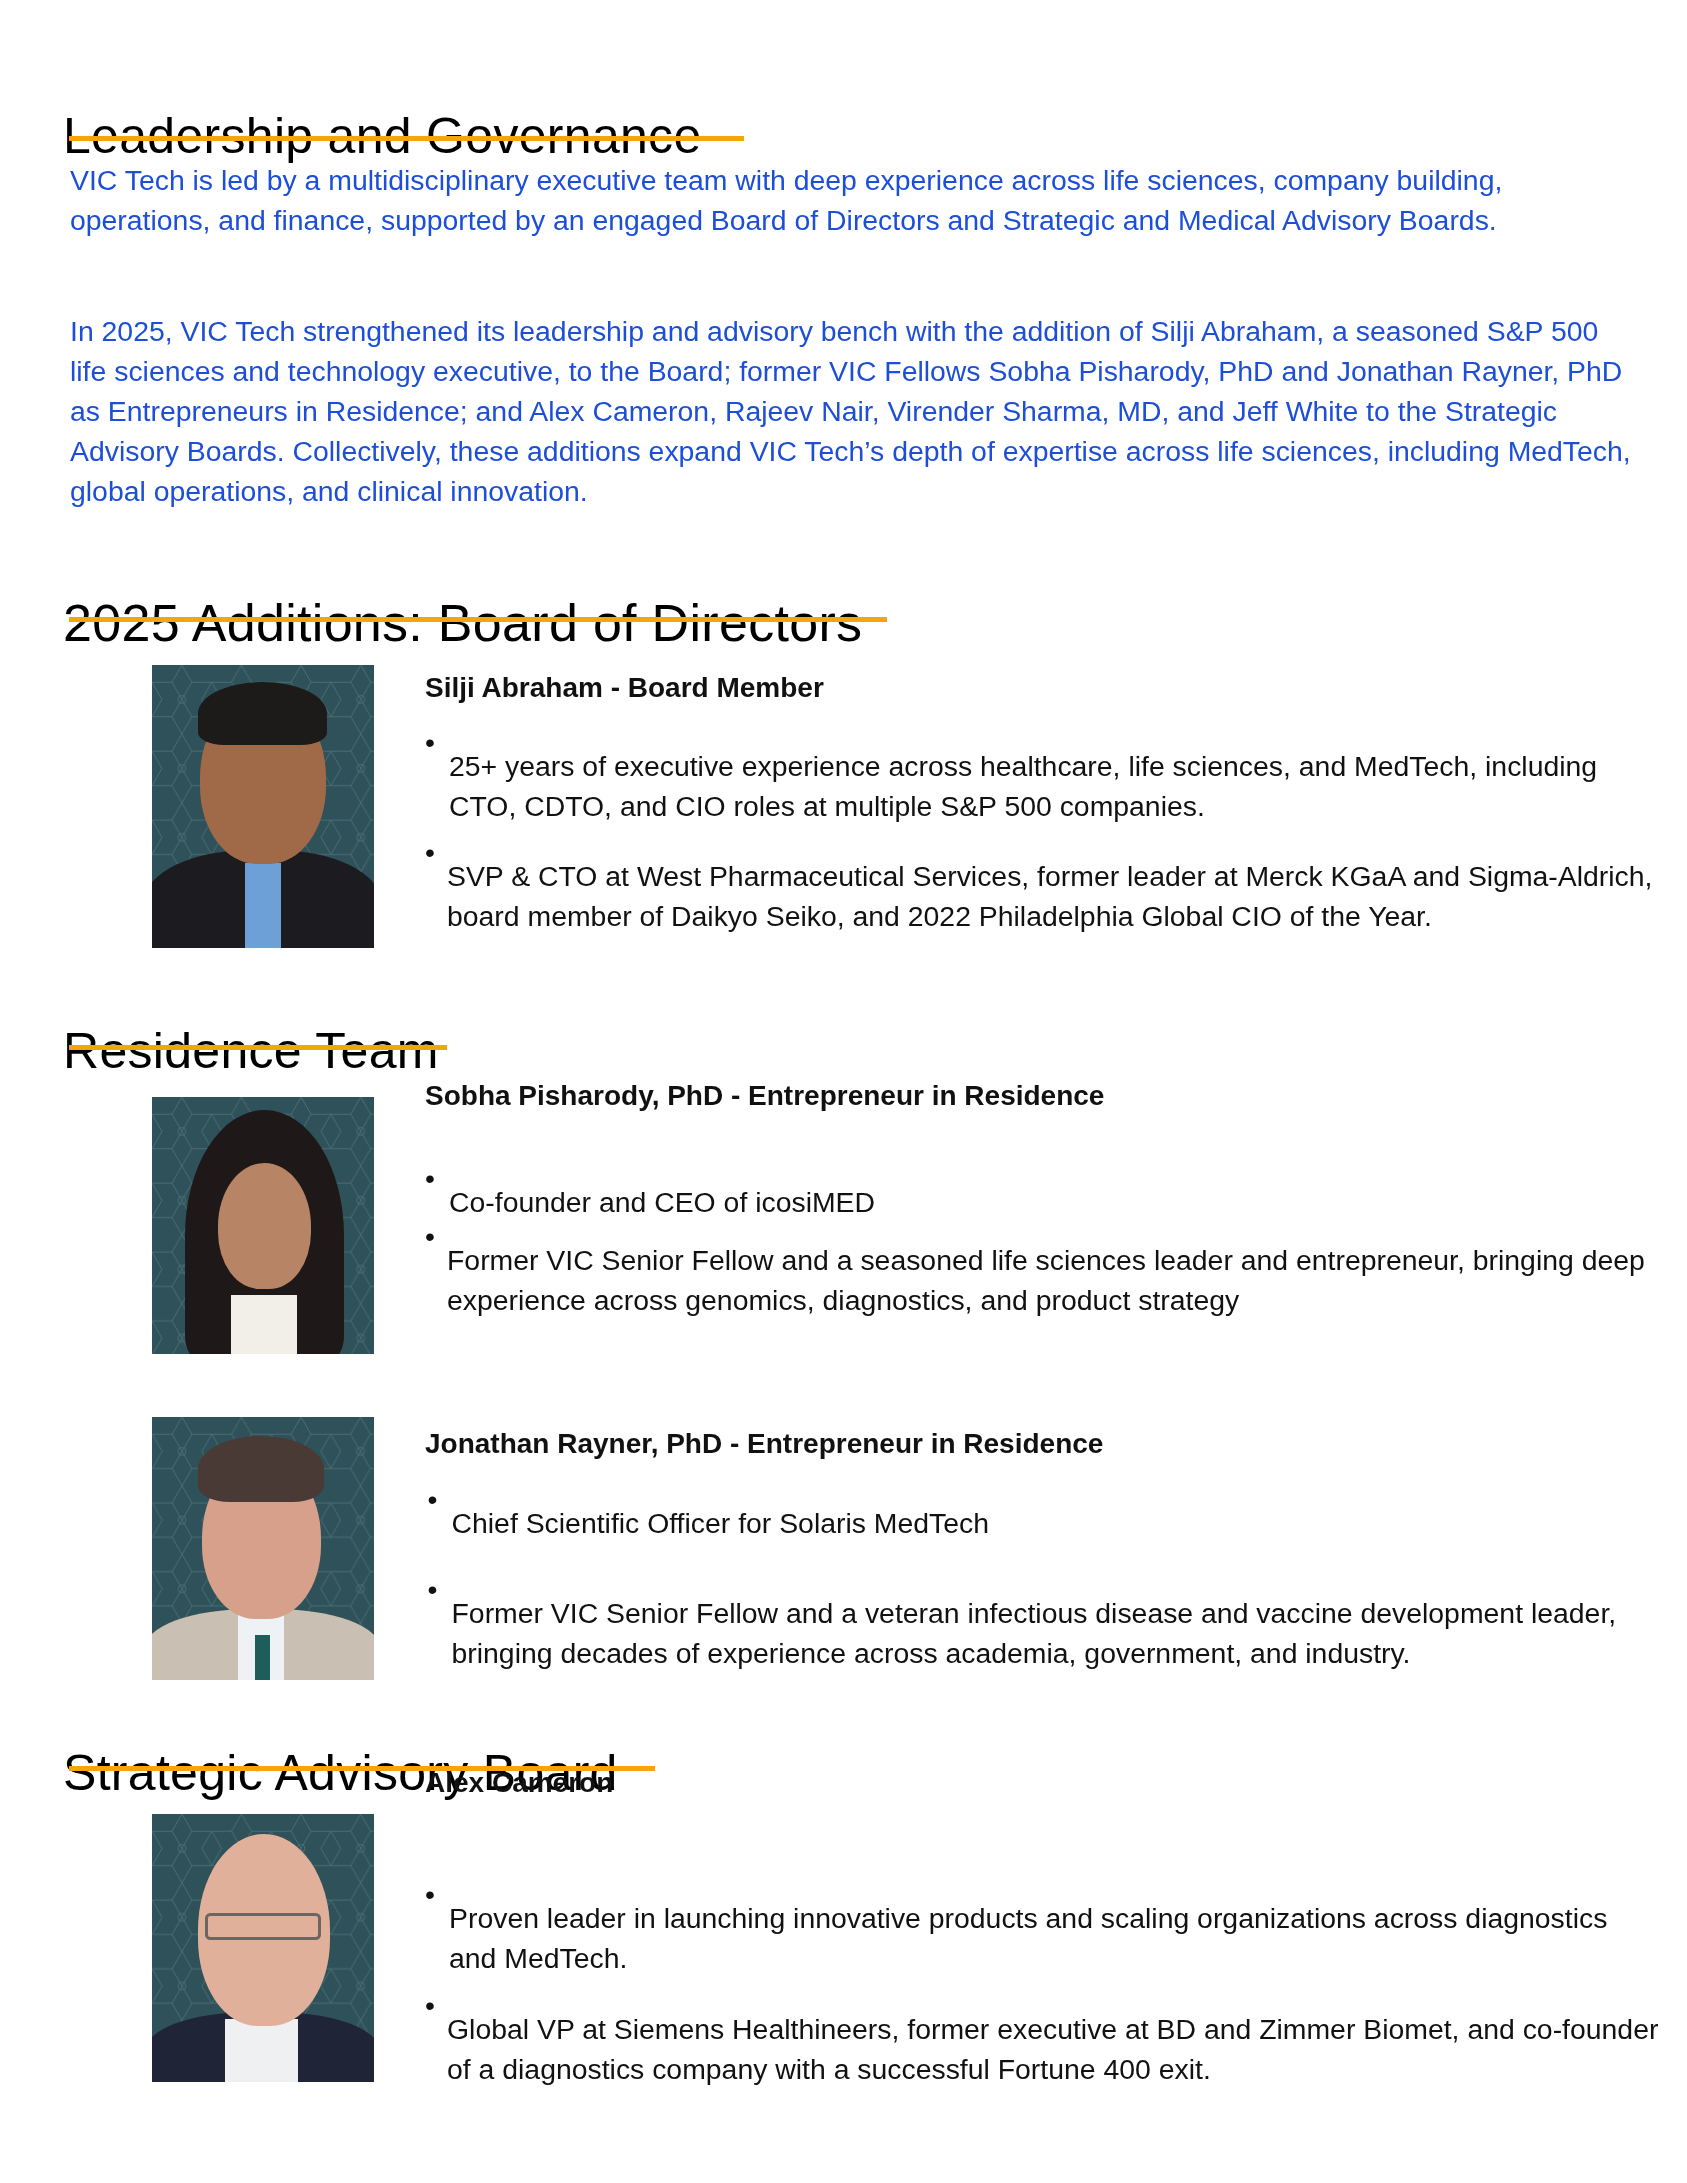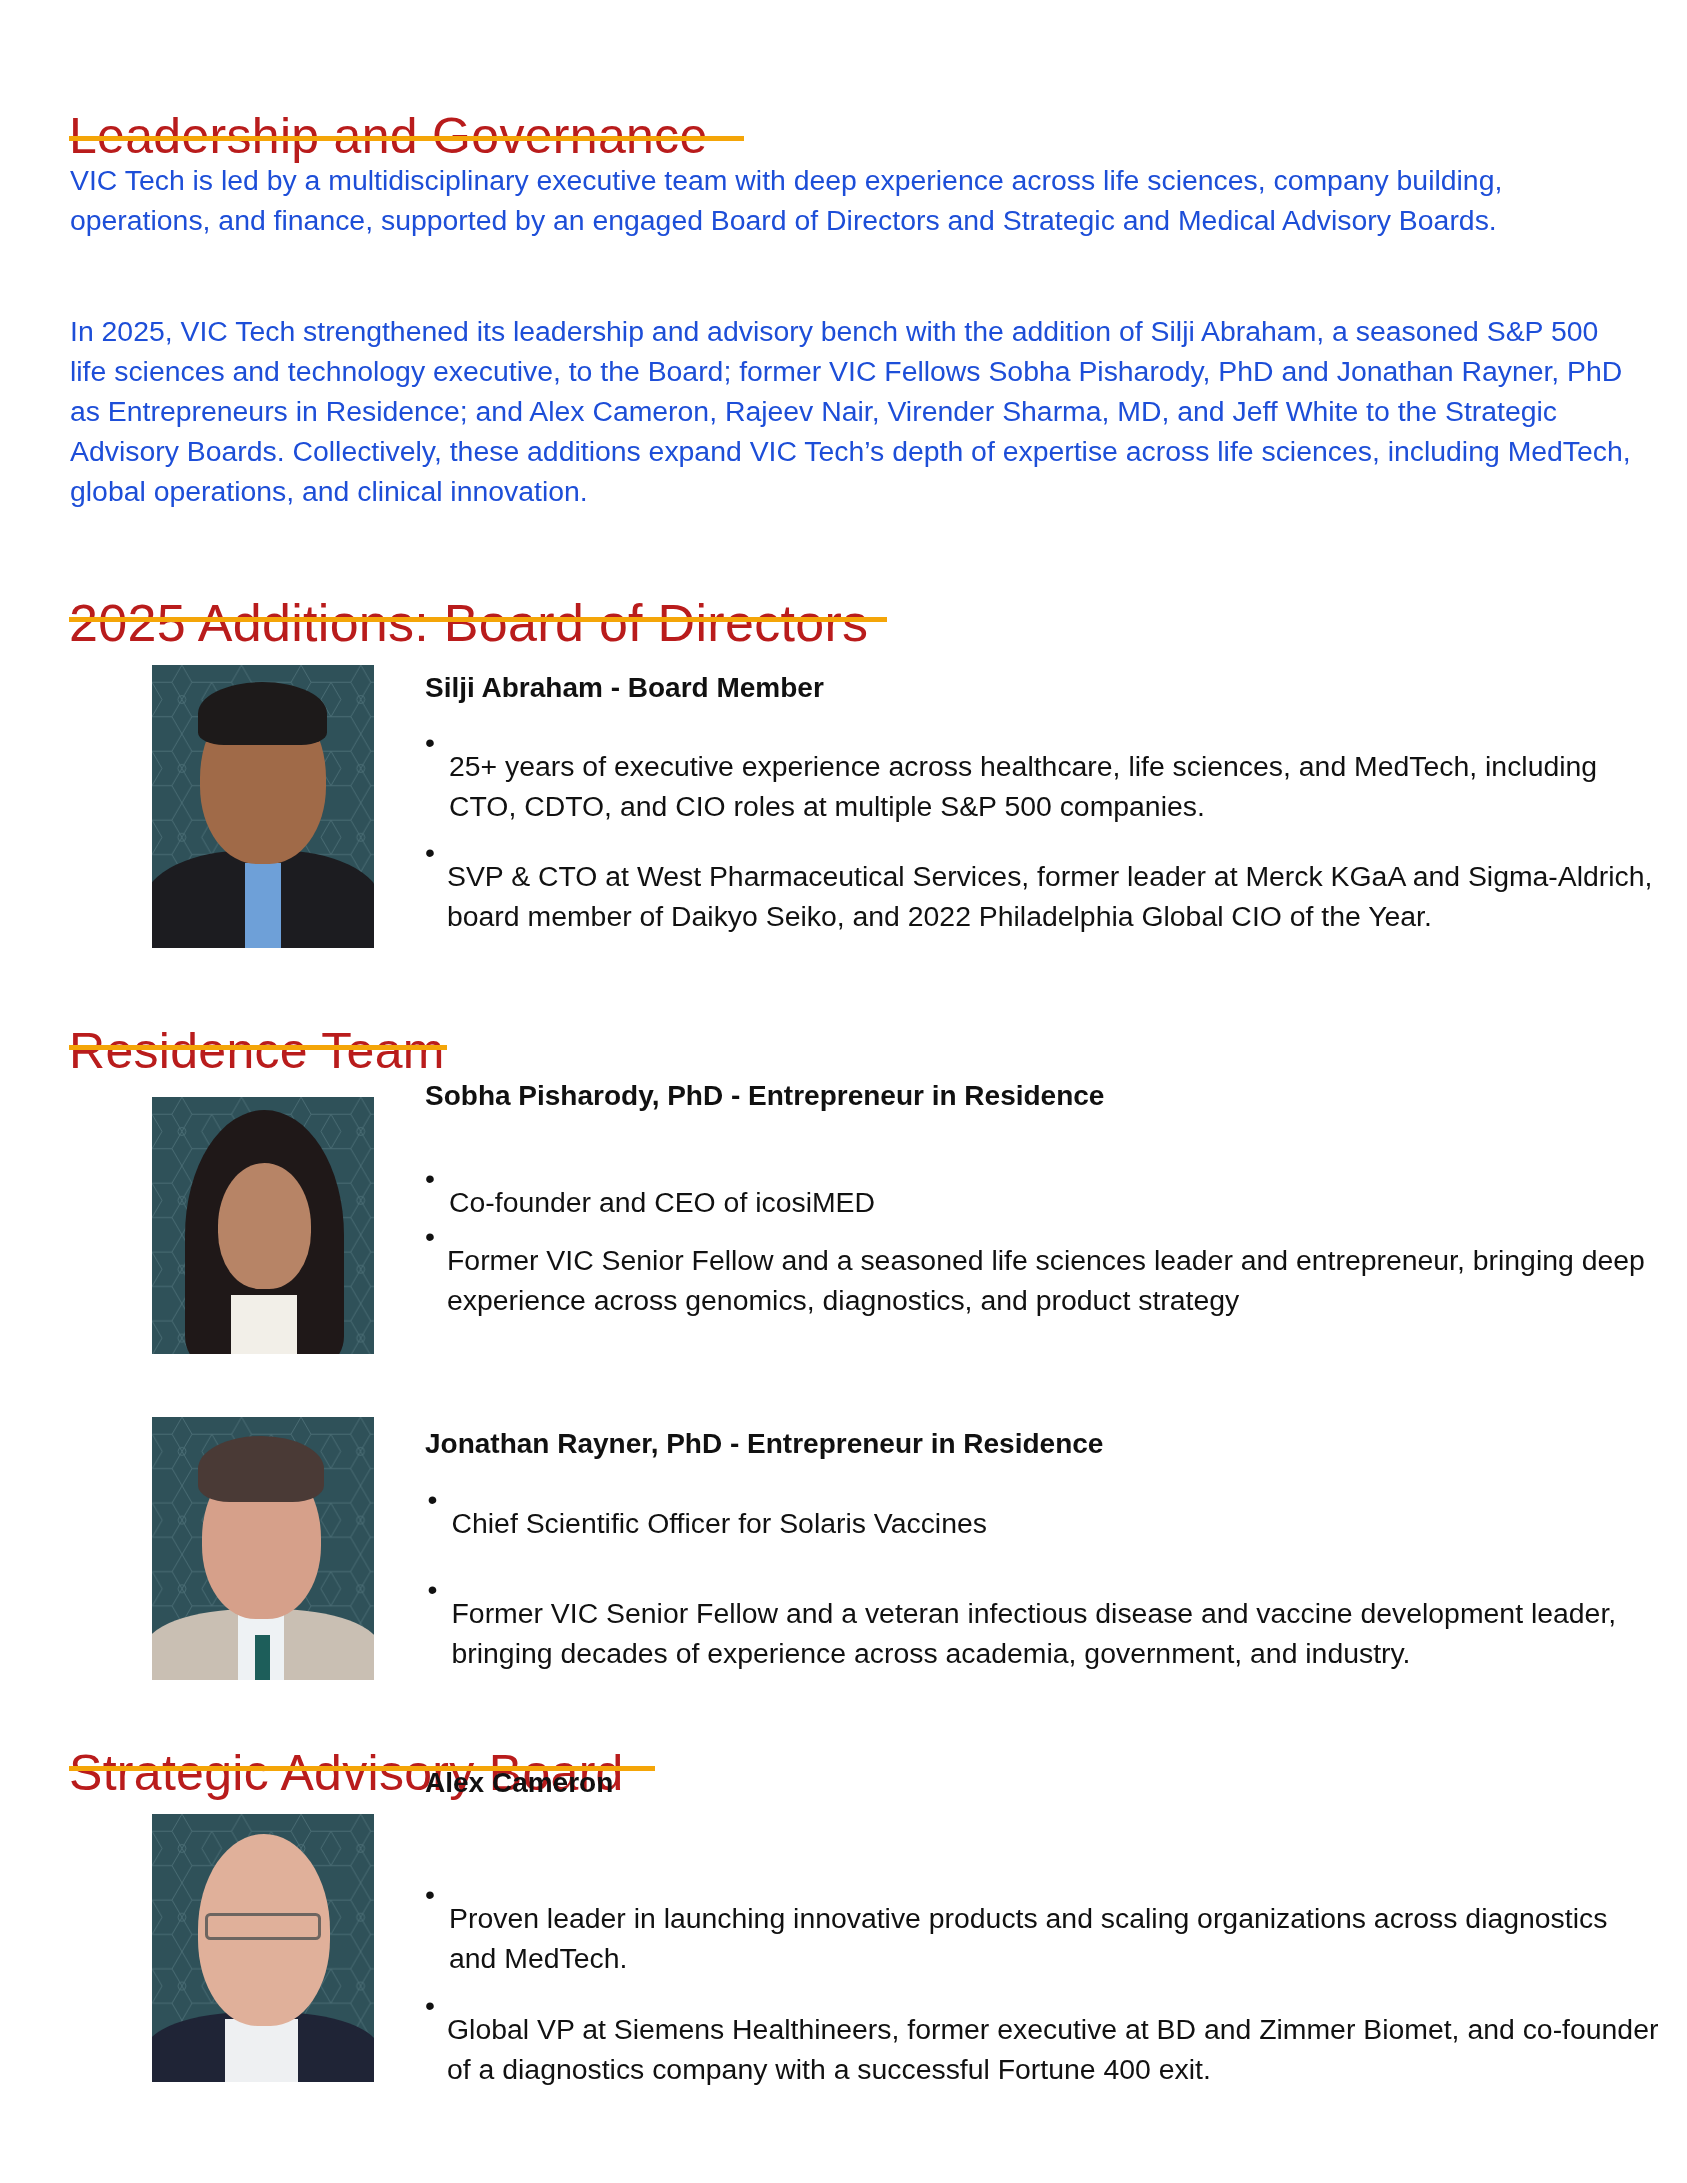--- a/index.html
+++ b/index.html
@@ -1,19 +1,19 @@
 <!DOCTYPE html>
 <html style="font-size:10.6px"><head>
 <meta charset="utf-8">
 <style>
   html, body { margin:0; padding:0; background:#ffffff; }
   body { width:1687px; height:2183px; position:relative; overflow:hidden;
          font-family:"Liberation Sans", sans-serif; color:#111; }
   .abs { position:absolute; }
-  .h1 { position:absolute; left:69px; font-size:50px; line-height:1; color:#b91c1c;
+  .h1 { position:absolute; left:63px; font-size:50px; line-height:1; color:#000000;
         font-family:"Liberation Sans", sans-serif; font-weight:normal; white-space:nowrap; letter-spacing:0.3px; }
   .rule { position:absolute; left:69px; height:5.3px; background:#f4a508; }
   .para { position:absolute; left:70px; width:1561px; font-size:28.4px; line-height:40px; color:#1d4ed8; margin:0; }
   .photo { position:absolute; left:152px; width:222px; background:#2f5159; overflow:hidden; }
   .photo .pattern { position:absolute; inset:0; opacity:0.35; }
   .photo .head { position:absolute; border-radius:50% 50% 45% 45%; }
   .photo .body { position:absolute; border-radius:45% 45% 0 0; }
   .name { position:absolute; left:425px; font-size:28px; font-weight:bold; line-height:1; color:#111; white-space:nowrap; }
   .bullet { position:absolute; left:425px; width:1231px; font-size:28.4px; line-height:40px; color:#111; }
   .bullet .dot { position:absolute; left:0; top:0; }
@@ -90,21 +90,21 @@
     </svg>
   <div class="body" style="left:-6.6px;top:192px;width:235px;height:86px;background:#c9bfb3"></div>
   <div class="abs" style="left:86px;top:198px;width:46px;height:66px;background:#eef2f4"></div>
   <div class="abs" style="left:103px;top:218px;width:14.6px;height:46px;background:#1d5e5a"></div>
   <div class="head" style="left:50px;top:40px;width:119px;height:162px;background:#d6a08a"></div>
   <div class="head" style="left:46px;top:18.5px;width:126px;height:66px;background:#4a3a36;border-radius:50% 50% 25% 25%"></div>
 </div>
 <div class="name" style="top:1430px">Jonathan Rayner, PhD - Entrepreneur in Residence</div>
 <div class="bullet" style="top:1479px">
   <span class="dot" style="left:2.6px">•</span>
-  <span class="txt" style="padding-left:26.5px">Chief Scientific Officer for Solaris Vaccines</span>
+  <span class="txt" style="padding-left:26.5px">Chief Scientific Officer for Solaris MedTech</span>
 </div>
 <div class="bullet" style="top:1569px;width:1250px">
   <span class="dot" style="left:2.6px">•</span>
   <span class="txt" style="padding-left:26.5px">Former VIC Senior Fellow and a veteran infectious disease and vaccine development leader, bringing decades of experience across academia, government, and industry.</span>
 </div>
 
 <h1 class="h1" style="top:1714px">Strategic Advisory Board</h1>
 <div class="rule" style="top:1766px;width:586px"></div>
 
 <div class="photo" style="top:1814px;height:268px">

